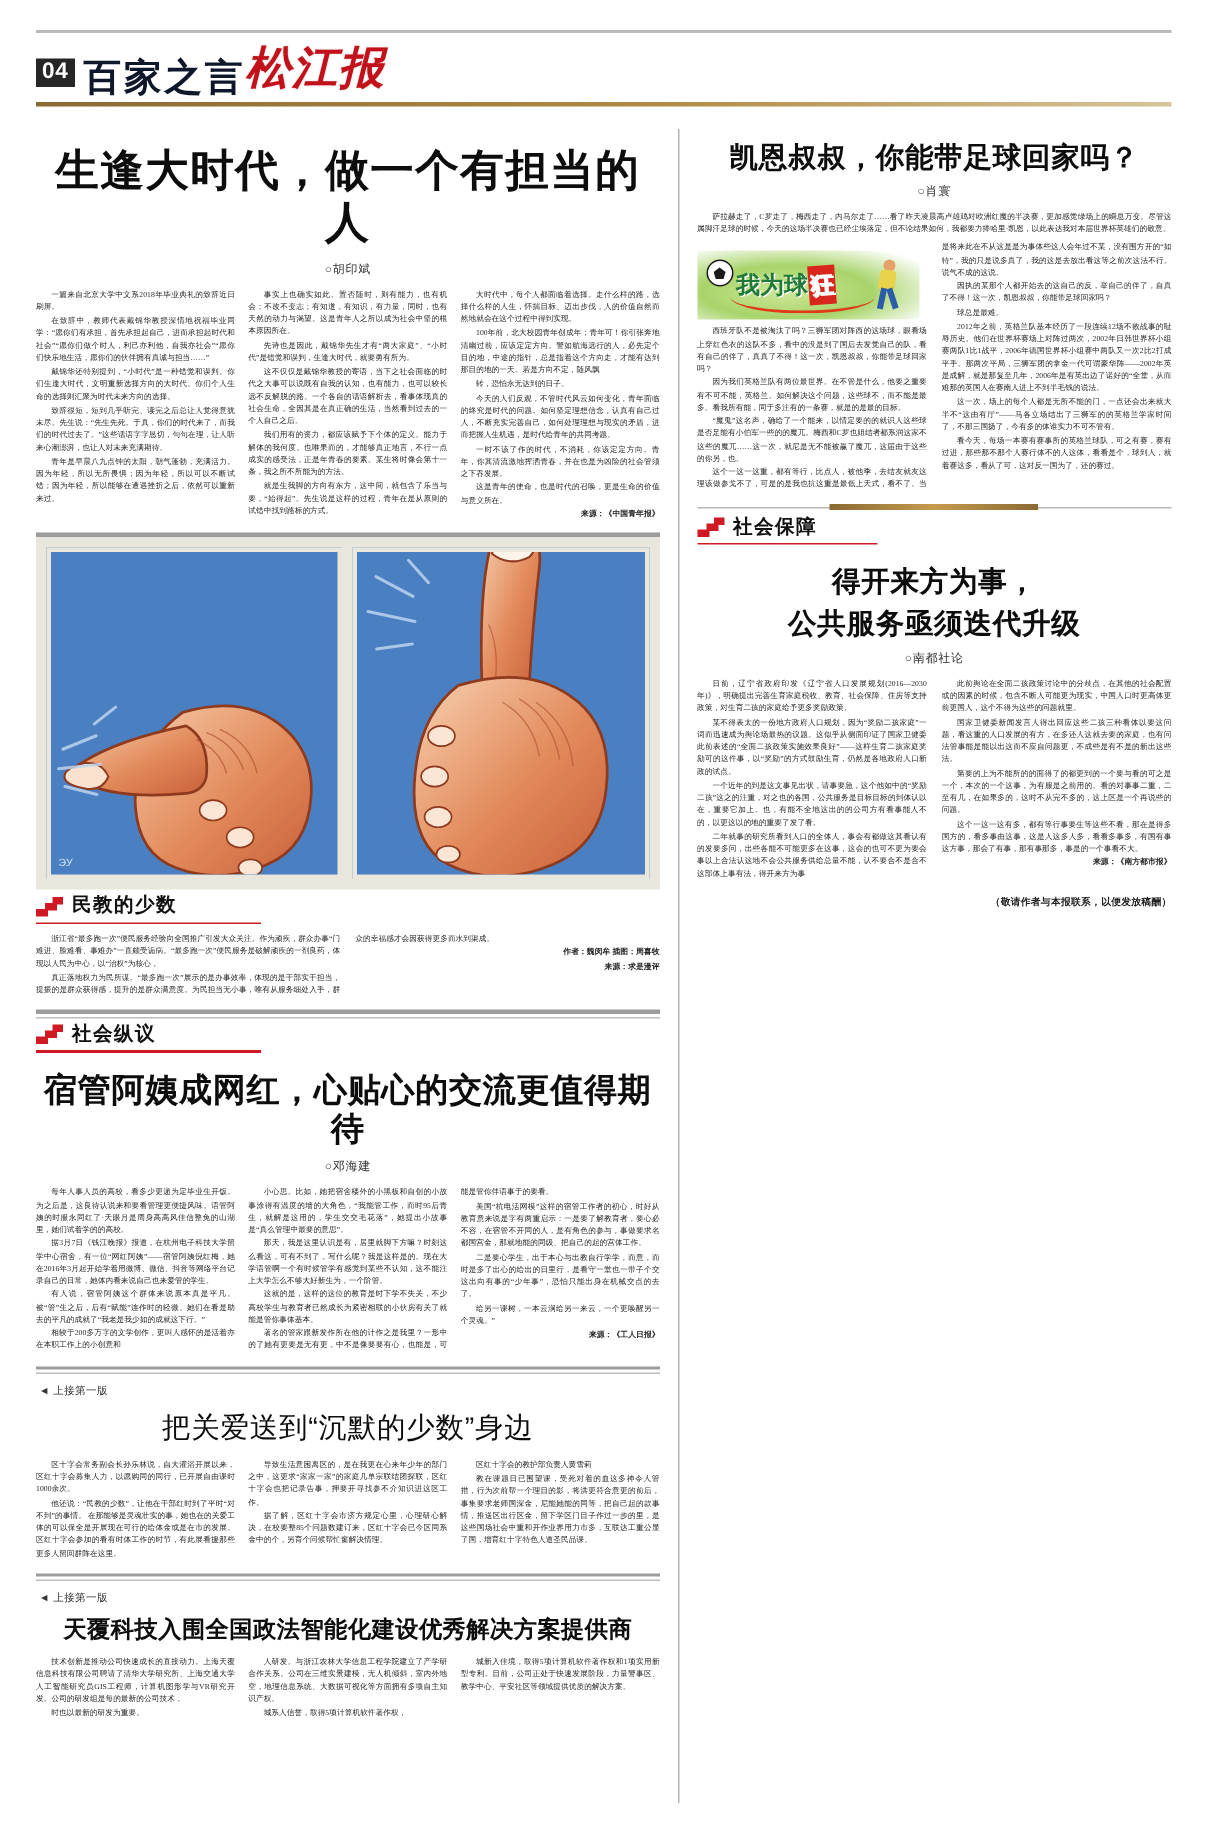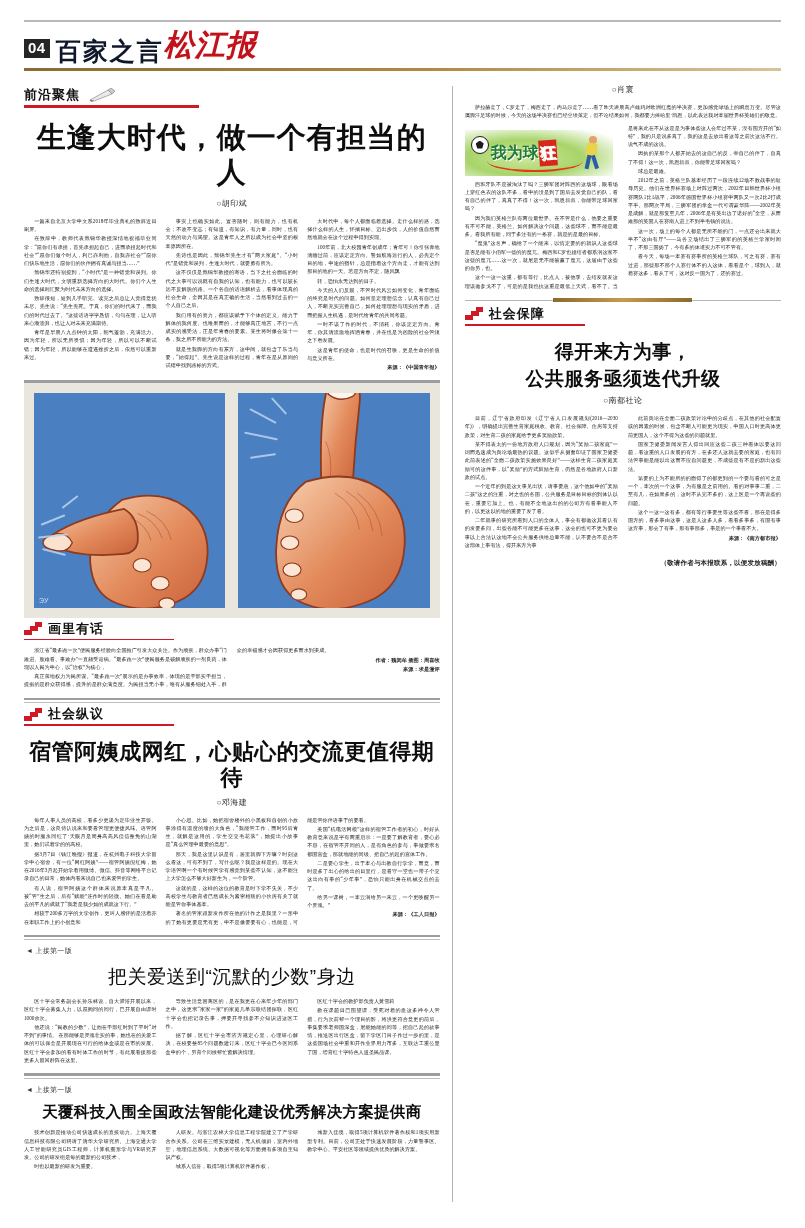--- a/index.html
+++ b/index.html
@@ -197,33 +197,20 @@
       </div>
       <div class="paper-logo">松江报</div>
     </div>
     <div class="masthead-rule-bottom"></div>
   </div>
 
   <div class="body-wrap">
 
     <div class="col-left">
 
-      <div class="flag">
-        <div class="flag-row">
-          <span class="flag-text">前沿聚焦</span>
-          <span class="pen-icon">
-            <svg width="34" height="14" viewBox="0 0 34 14">
-              <path d="M4 12 L22 2 L26 6 L8 13 Z" fill="#e9e9e9" stroke="#8a8a8a" stroke-width=".7"></path>
-              <path d="M22 2 L26 6 L29 3 L25 0 Z" fill="#c9c9c9" stroke="#8a8a8a" stroke-width=".7"></path>
-              <path d="M4 12 L8 13 L5 13.8 Z" fill="#555"></path>
-            </svg>
-          </span>
-        </div>
-        <div class="flag-underline long"></div>
-      </div>
 
       <div class="headline h-main">生逢大时代，做一个有担当的人</div>
       <div class="byline">○胡印斌</div>
 
       <div class="txt cols3">
         <p>一篇来自北京大学中文系2018年毕业典礼的致辞近日刷屏。</p>
         <p>在致辞中，教师代表戴锦华教授深情地祝福毕业同学：“愿你们有承担，首先承担起自己，进而承担起时代和社会”“愿你们做个时人，利己亦利他，自我亦社会”“愿你们快乐地生活，愿你们的伙伴拥有真诚与担当……”</p>
         <p>戴锦华还特别提到，“小时代”是一种错觉和误判。你们生逢大时代，文明重新选择方向的大时代。你们个人生命的选择则汇聚为时代未来方向的选择。</p>
         <p>致辞很短，短到几乎听完、读完之后总让人觉得意犹未尽。先生说：“先生先死。于真，你们的时代来了，而我们的时代过去了。”这些话语字字恳切，句句在理，让人听来心潮澎湃，也让人对未来充满期待。</p>
         <p>青年是早晨八九点钟的太阳，朝气蓬勃，充满活力。因为年轻，所以无所畏惧；因为年轻，所以可以不断试错；因为年轻，所以能够在遭遇挫折之后，依然可以重新来过。</p>
@@ -314,21 +301,21 @@
         </div>
 
         <div class="pic-caption">
           <div class="flag">
             <div class="flag-row">
               <span class="flag-mark">
                   <i></i>
                   <i></i>
                   <i></i>
                 </span>
-              <span class="flag-text">画里有话</span>
+              <span class="flag-text">民教的少数</span>
             </div>
             <div class="flag-underline short thin"></div>
           </div>
           <div class="txt cols2">
             <p>浙江省“最多跑一次”便民服务经验向全国推广引发大众关注。作为顽疾，群众办事“门难进、脸难看、事难办”一直颇受诟病。“最多跑一次”便民服务是破解顽疾的一剂良药，体现以人民为中心，以“治权”为核心，</p>
             <p>真正落地权力为民所谋。“最多跑一次”展示的是办事效率，体现的是干部实干担当，提振的是群众获得感，提升的是群众满意度。为民担当无小事，唯有从服务细处入手，群众的幸福感才会因获得更多而水到渠成。</p>
             <p class="src">作者：魏闵牟  插图：周喜牧</p>
             <p class="src">来源：求是漫评</p>
           </div>
         </div>
@@ -395,20 +382,21 @@
         <p>人研发。与浙江农林大学信息工程学院建立了产学研合作关系。公司在三维实景建模，无人机倾斜，室内外地空，地理信息系统、大数据可视化等方面拥有多项自主知识产权。</p>
         <p>城系人信誉，取得5项计算机软件著作权，</p>
         <p>城新入佳境，取得5项计算机软件著作权和1项实用新型专利。目前，公司正处于快速发展阶段，力量警事区、教学中心、平安社区等领域提供优质的解决方案。</p>
       </div>
     </div>
 
     <div class="col-sep"></div>
 
     <div class="col-right">
 
+      <div class="headline h-right">凯恩叔叔，你能带足球回家吗？</div>
       <div class="byline">○肖寰</div>
       <div class="txt">
         <p>萨拉赫走了，C罗走了，梅西走了，内马尔走了……看了昨天凌晨高卢雄鸡对欧洲红魔的半决赛，更加感觉绿场上的瞬息万变。尽管这属脚汗足球的时候，今天的这场半决赛也已经尘埃落定，但不论结果如何，我都要力捧哈里·凯恩，以此表达我对本届世界杯英雄们的敬意。</p>
       </div>
 
       <div class="txt cols2-r" style="margin-top:4px">
         <div class="fb-banner">
           <span class="fb-ball"></span>
           <span class="fb-text">我为球<span class="hot">狂</span></span>
           <span class="fb-arc"></span>

